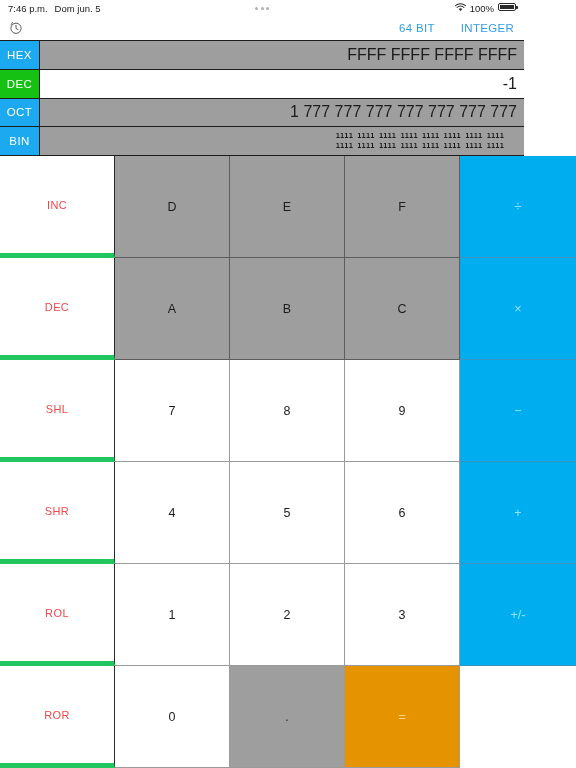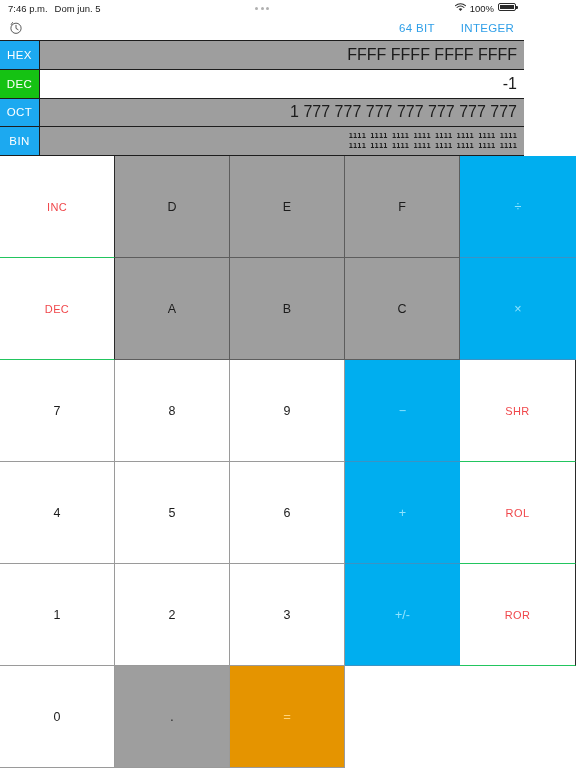--- a/index.html
+++ b/index.html
@@ -87,21 +87,21 @@
     color: #1c1c1c;
     font-size: 16px;
     overflow: hidden;
   }
   .disp-value.white { background: #ffffff; }
   .disp-value.bin {
     flex-direction: column; align-items: flex-end; justify-content: center;
     font-size: 7px; line-height: 1.45; letter-spacing: .1px;
     font-family: "DejaVu Sans Mono", monospace;
     font-weight: bold;
-    padding-right: 7px;
+    padding-right: 20px;
   }
 
   
   .keypad {
     flex: 1 1 auto;
     display: grid;
     grid-template-columns: 115px 115px 115px 115px 116px;
     grid-template-rows: repeat(6, 1fr);
   }
   .key {
@@ -110,21 +110,21 @@
     border-bottom: 1px solid #9a9a9a;
     background: #ffffff;
     color: #1c1c1c;
     font-size: 12.5px;
     font-family: inherit;
     cursor: pointer;
     user-select: none;
     overflow: hidden;
   }
   .key.fn     { color: #F0474B; font-size: 11px; letter-spacing: .4px;
-                border-right: 1px solid #2a2a2a; border-bottom: 1px solid #22c55e; }
+                border-right: 1px solid #2a2a2a; border-bottom: 5px solid #22c55e; }
   .key.hex    { background: #9e9e9e; border-right-color: #5d5d5d; border-bottom-color: #5d5d5d; }
   .key.op     { background: #00AEEF; color: #8fe4ff; border-right: none; border-bottom: 1px solid #3b93c4; }
   .key.op.word{ color: #d6f4ff; font-size: 11.5px; letter-spacing: .5px; }
   .key.dot    { background: #9e9e9e; color: #222; font-size: 12px; }
   .key.eq     { background: #E59400; color: #ffd37a; font-size: 13px; }
   .key.num    { background: #ffffff; }
 </style>
 </head>
 <body>
 
@@ -202,20 +202,21 @@
       <div class="key fn">INC</div>
       <div class="key hex">D</div>
       <div class="key hex">E</div>
       <div class="key hex">F</div>
       <div class="key op">÷</div>
       <div class="key fn">DEC</div>
       <div class="key hex">A</div>
       <div class="key hex">B</div>
       <div class="key hex">C</div>
       <div class="key op">×</div>
+      <div class="key fn">SHL</div>
       <div class="key num">7</div>
       <div class="key num">8</div>
       <div class="key num">9</div>
       <div class="key op">−</div>
       <div class="key fn">SHR</div>
       <div class="key num">4</div>
       <div class="key num">5</div>
       <div class="key num">6</div>
       <div class="key op">+</div>
       <div class="key fn">ROL</div>

